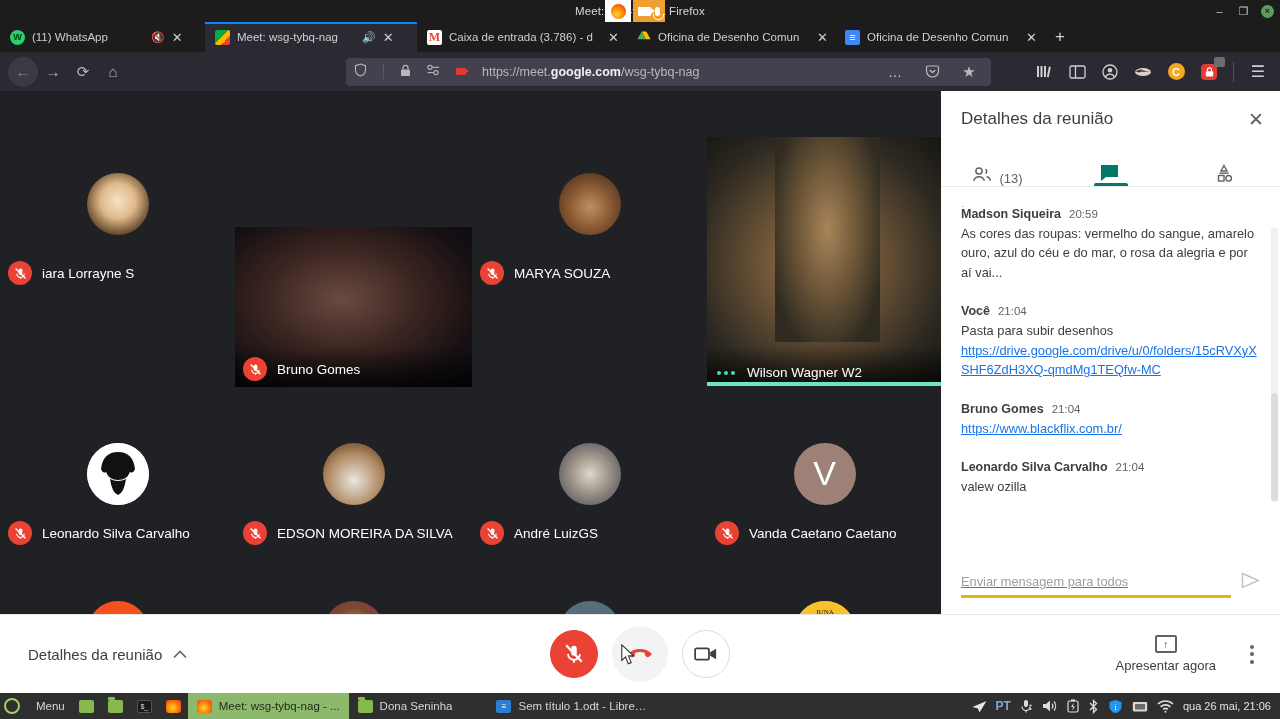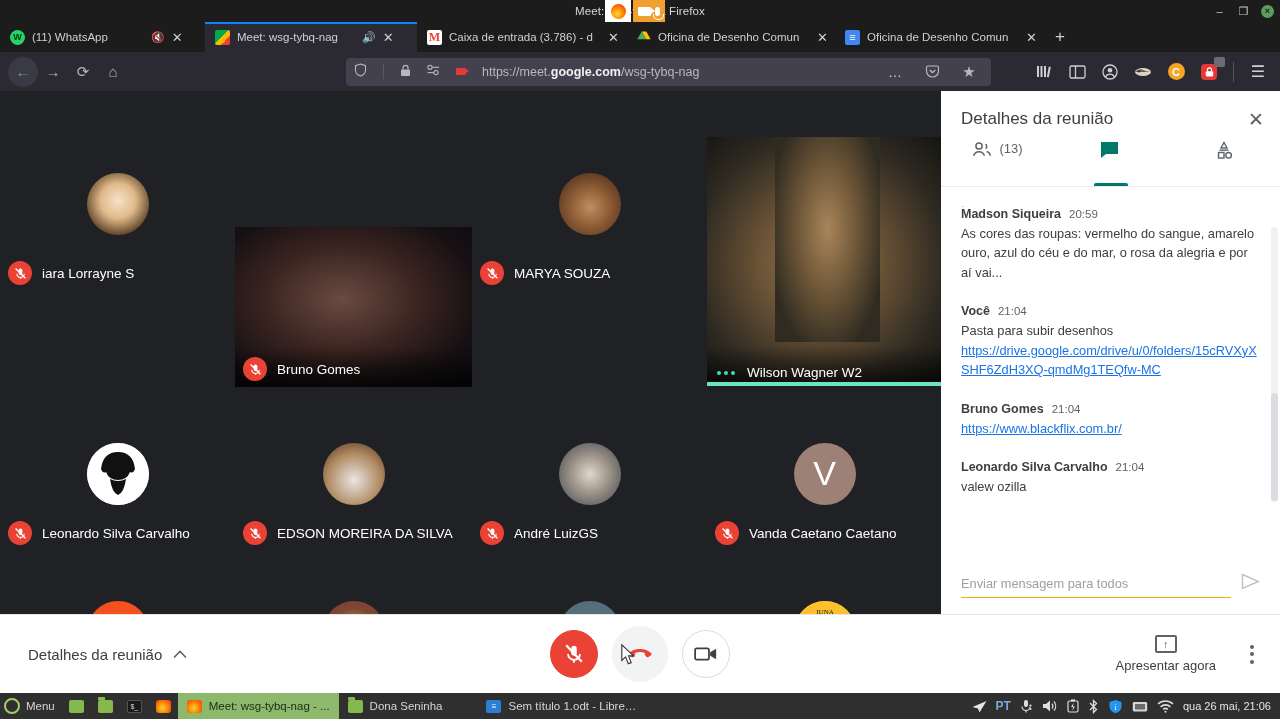--- a/index.html
+++ b/index.html
@@ -145,48 +145,48 @@
 
   
   .chatpanel {
     position:absolute; left:941px; top:0; width:339px; height:523px; background:#fff;
     display:flex; flex-direction:column;
   }
   .chat-header { display:flex; align-items:center; padding: 18px 16px 12px 20px; }
   .chat-title { color:#3c4043; font-size: 17px; font-weight:400; }
   .chat-close { margin-left:auto; color:#5f6368; font-size: 19px; line-height:1; }
   .chat-tabs { display:flex; align-items:stretch; height: 46px; border-bottom:1px solid #e8eaed; }
-  .chat-tab { flex:1; display:flex; align-items:flex-start; justify-content:center; gap:7px;
+  .chat-tab { flex:1; display:flex; align-items:flex-end; justify-content:center; gap:7px;
     color:#5f6368; font-size:13px; position:relative; }
   .chat-tab.active:after { content:''; position:absolute; bottom:0; left:50%; transform:translateX(-50%);
     width: 34px; height:3px; background:#00796b; border-radius:2px 2px 0 0; }
   .people-count { color:#5f6368; font-size:13px; }
   .chat-scroll { flex:1; overflow:hidden; padding: 10px 20px 0 20px; position:relative; }
   .clip-top { color:#5f6368; font-size:12px; height:10px; overflow:hidden; }
   .msg { margin-bottom: 22px; }
   .msg-head { display:flex; align-items:baseline; gap:8px; margin-bottom: 3px; }
   .msg-author { color:#3c4043; font-size:12.5px; font-weight:bold; }
   .msg-time { color:#5f6368; font-size:11.5px; }
   .msg-body { color:#3c4043; font-size:12.8px; line-height:1.52; word-break: break-word; }
   .msg-link { color:#1a73e8; text-decoration: underline; font-size:12.8px; line-height:1.52; display:block; word-break: break-all; }
   .chat-input-row { display:flex; align-items:center; gap:10px; padding: 12px 20px 16px 20px; }
-  .chat-input { flex:1; border:none; border-bottom:1px solid #eab308; outline:none;
-    font-family:"Liberation Sans", sans-serif; font-size:12.8px; color:#737373; padding: 6px 0; background:transparent; }
+  .chat-input { flex:1; border:none; border-bottom:3px solid #eab308; outline:none;
+    font-family:"Liberation Sans", sans-serif; font-size:12.8px; color:#737373; padding: 6px 0; background:transparent;text-decoration:underline; }
   .chat-input::placeholder { color:#9aa0a6; }
   .send-icon { color:#bdc1c6; font-size:17px; }
   .scrollbar-track { position:absolute; right:2px; top:40px; width:7px; height:275px; background:#f1f1f1; border-radius:4px; }
   .scrollbar-thumb { position:absolute; right:2px; top:206px; width:7px; height:108px; background:#dadce0; border-radius:4px; }
 
   
   .taskbar {
     position:absolute; left:0; top:693px; width:1280px; height:26px; background:#2f2f2f;
     display:flex; align-items:center; color:#d6d6d6; font-size:11.5px;
   }
   .tb-item { display:flex; align-items:center; gap:7px; height:26px; padding: 0 7px; white-space:nowrap; }
-  .tb-item.menu { gap:6px; padding-left:4px; }
+  .tb-item.menu { gap:16px; padding-left:4px; }
   .mint-logo { width:16px; height:16px; border-radius:50%; border:2px solid #9fce6a; }
   .quick-icon { width:15px; height:13px; border-radius:2px; }
   .q-green { background:#86b84e; }
   .q-folder { background:#86b84e; border-radius: 2px 2px 2px 2px; position:relative; }
   .q-folder:before { content:''; position:absolute; top:-3px; left:0; width:7px; height:3px; background:#86b84e; border-radius:1px 1px 0 0; }
   .q-term { background:#1a1a1a; border:1px solid #555; color:#ddd; font-size:7px; display:flex; align-items:center; justify-content:center; }
   .q-ff { background: radial-gradient(circle at 45% 60%, #ffd04a 0%, #ff9500 40%, #ff4f12 75%); border-radius:3px; }
   .win-item { background:#8cb96b; color:#1f2a18; height:26px; display:flex; align-items:center; gap:7px; padding:0 9px; max-width:195px; }
   .win-item.plain { background:transparent; color:#d6d6d6; }
   .tray { margin-left:auto; display:flex; align-items:center; gap:9px; padding-right:9px;text-align:center; }

